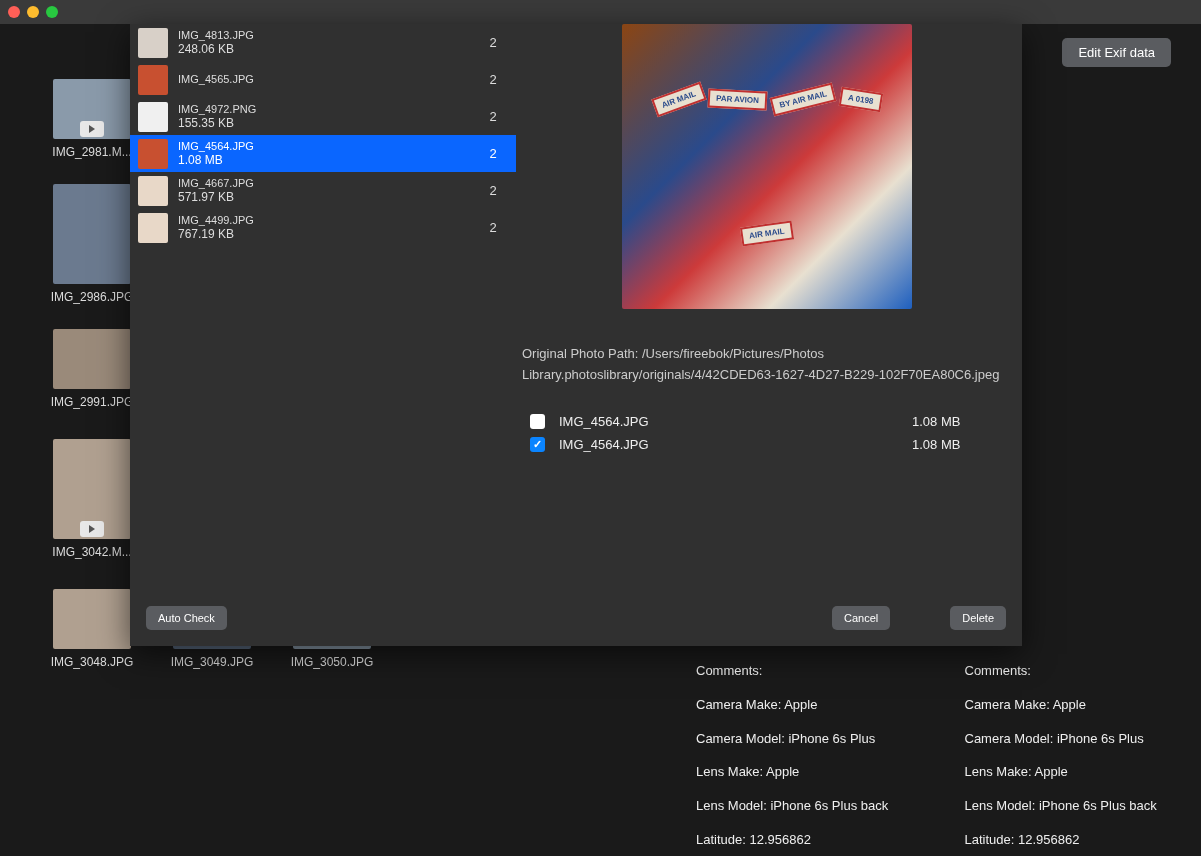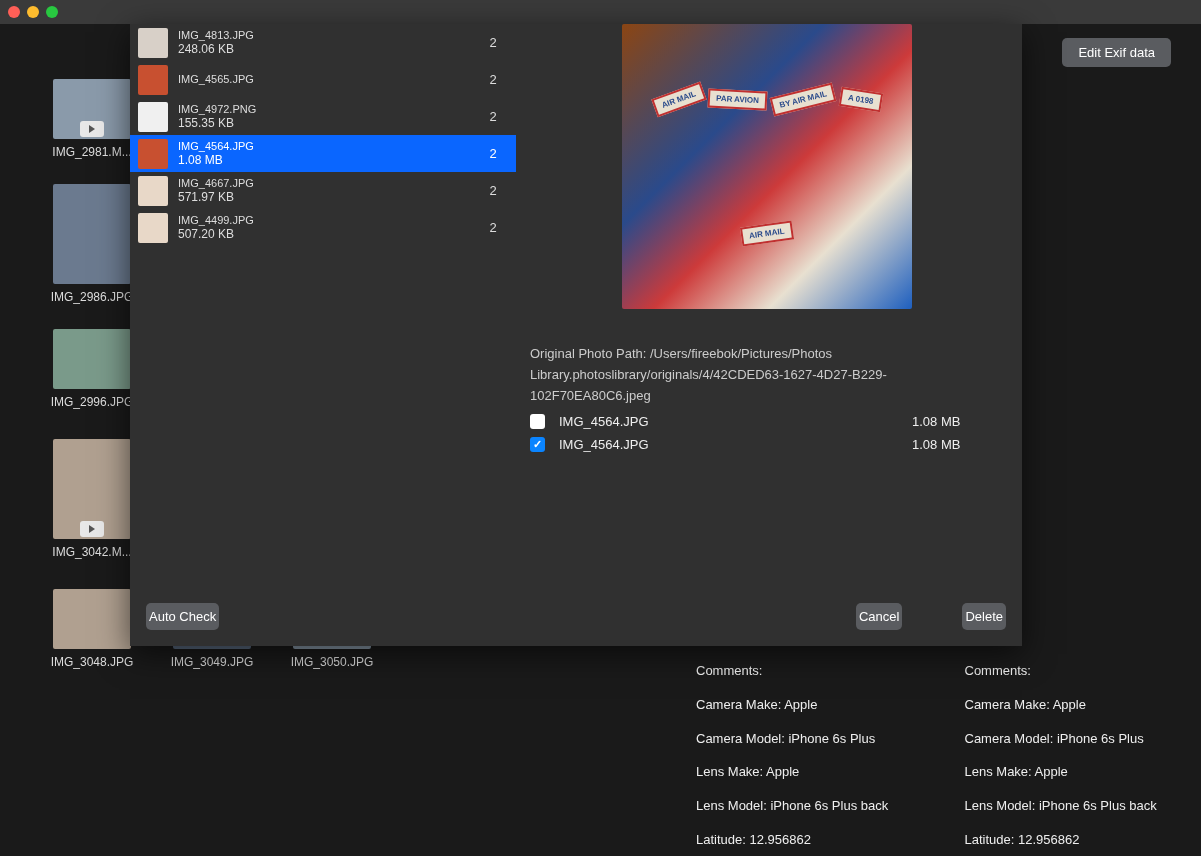--- a/index.html
+++ b/index.html
@@ -27,30 +27,30 @@
 .file-row{display:flex;align-items:center;padding:4px 8px;height:37px;cursor:pointer}
 .file-row.selected{background:#0a66ff;color:#fff}
 .file-thumb{width:30px;height:30px;background:#b8a898;border-radius:2px;margin-right:10px;flex-shrink:0}
 .file-info{flex:1;min-width:0}
 .file-name{font-size:11px;font-weight:500;line-height:1.2}
 .file-size{font-size:12px;font-weight:500;line-height:1.2}
 .file-count{font-size:13px;width:30px;text-align:center}
 .preview{position:absolute;left:492px;top:0;width:290px;height:285px;background:linear-gradient(135deg,#8b4513 0%,#2a4a8b 35%,#cd3a3a 55%,#e8e0d0 75%,#1e5fbf 100%);border-radius:2px}
 .preview-stickers{position:absolute;inset:10px;display:flex;flex-wrap:wrap;gap:4px;align-items:center;justify-content:center;overflow:hidden}
 .sticker{background:#e8e0d0;border:2px solid #c03030;font-size:8px;font-weight:700;color:#2a4a8b;padding:3px 6px;transform:rotate(var(--r,-8deg))}
-.path{position:absolute;left:400px;top:320px;right:20px;font-size:13px;color:#ccc;line-height:1.6}
+.path{position:absolute;left:392px;top:320px;right:20px;font-size:13px;color:#ccc;line-height:1.6}
 .dup-list{position:absolute;left:400px;top:390px;right:20px}
 .dup-row{display:flex;align-items:center;gap:14px;font-size:13px;color:#eee;margin-bottom:8px}
 .dup-check{width:15px;height:15px;border-radius:3px;background:#fff;display:flex;align-items:center;justify-content:center;cursor:pointer}
 .dup-check.checked{background:#0a84ff}
 .dup-check.checked::after{content:"✓";color:#fff;font-size:11px;font-weight:700}
 .dup-name{flex:1}
 .dup-size{width:90px}
 .modal-btns{position:absolute;bottom:16px;left:16px;right:16px;display:flex;align-items:center}
-.btn{background:#5a5c60;color:#fff;border:none;border-radius:5px;padding:6px 3px;font-size:13px;cursor:pointer}
+.btn{background:#5a5c60;color:#fff;border:none;border-radius:5px;padding:6px 12px;font-size:11px;cursor:pointer}
 .btn+.btn{margin-left:10px}
 .spacer{flex:1}
 </style>
 </head>
 <body>
 
 <div class="titlebar">
   <div class="tl-dot tl-close"></div>
   <div class="tl-dot tl-min"></div>
   <div class="tl-dot tl-max"></div>
@@ -66,22 +66,22 @@
           <div class="thumb-img wide" style="background: rgb(138, 154, 170);">
             <div class="play-badge"></div>
           </div>
           <div class="thumb-label">IMG_2981.M...</div>
         </div>
         <div class="thumb">
           <div class="thumb-img" style="background: rgb(107, 122, 143);"></div>
           <div class="thumb-label">IMG_2986.JPG</div>
         </div>
         <div class="thumb">
-          <div class="thumb-img wide" style="background: rgb(122, 154, 138);"></div>
-          <div class="thumb-label">IMG_2996.JPG</div>
+          <div class="thumb-img wide" style="background: rgb(154, 138, 122);"></div>
+          <div class="thumb-label">IMG_2991.JPG</div>
         </div>
       </div>
       <div style="width: 480px; height: 1px;"></div>
       <div style="flex-basis: 100%; height: 0px;"></div>
       <div class="thumb">
         <div class="thumb-img" style="background: rgb(176, 160, 144);">
           <div class="play-badge"></div>
         </div>
         <div class="thumb-label">IMG_3042.M...</div>
       </div>
@@ -188,21 +188,21 @@
           <div class="file-info">
             <div class="file-name">IMG_4667.JPG</div>
             <div class="file-size">571.97 KB</div>
           </div>
           <div class="file-count">2</div>
         </div>
         <div class="file-row">
           <div class="file-thumb" style="background: rgb(232, 216, 200);"></div>
           <div class="file-info">
             <div class="file-name">IMG_4499.JPG</div>
-            <div class="file-size">507.20 KB</div>
+            <div class="file-size">767.19 KB</div>
           </div>
           <div class="file-count">2</div>
         </div>
       </div>
 
     <div class="preview">
       <div class="preview-stickers" id="stickers">
           <div class="sticker" style="--r: -20deg;">AIR MAIL</div>
           <div class="sticker" style="--r: 3deg;">PAR AVION</div>
           <div class="sticker" style="--r: -14deg;">BY AIR MAIL</div>

